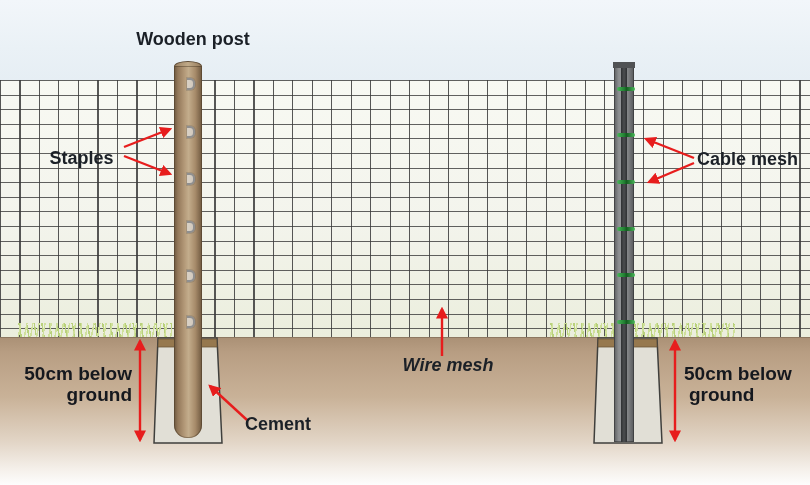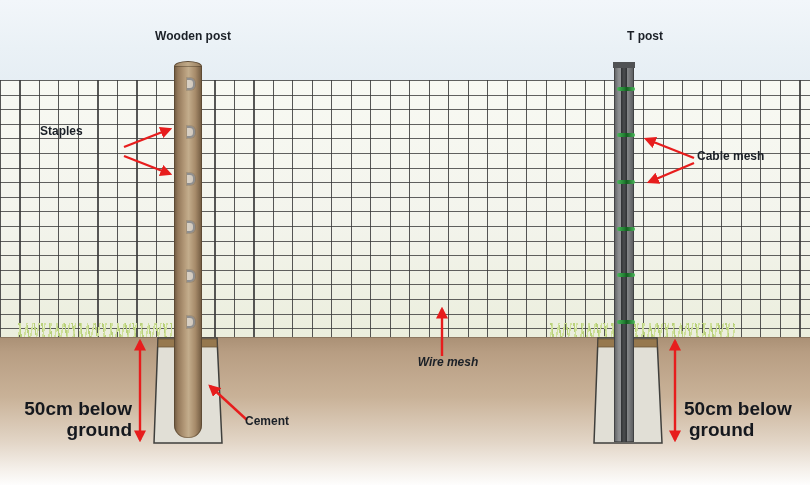--- a/index.html
+++ b/index.html
@@ -44,23 +44,23 @@
     box-shadow:inset 0 0 0 1px rgba(40,40,40,.5);
     background:linear-gradient(90deg,#5a5c5e 0%,#8a8c8e 22%,#9b9da0 46%,#7e8082 72%,#55575a 100%);}
   .t-post .rib{position:absolute;left:7px;top:0;width:6px;height:100%;
     background:linear-gradient(90deg,#2e3032,#4c4e50 50%,#2e3032);}
   .t-post .cap{position:absolute;left:-1px;top:0;width:22px;height:6px;background:#505254;}
   .cable-tie{position:absolute;left:3px;width:18px;height:4px;border-radius:2px;
     background:linear-gradient(90deg,#49b859,#1f7d2f 42%,#145c20 52%,#49b859);}
   
   svg.layer{position:absolute;left:0;top:0;width:810px;height:485px;pointer-events:none;}
   
-  .lbl{position:absolute;font-size:12px;font-weight:600;white-space:nowrap;color:var(--text);}
+  .lbl{position:absolute;font-size:18px;font-weight:600;white-space:nowrap;color:var(--text);}
   .lbl.title{width:170px;text-align:center;}
-  .depth{position:absolute;font-size:19px;font-weight:700;line-height:21px;color:#15181e;margin-top:35px;}
+  .depth{position:absolute;font-size:19px;font-weight:700;line-height:21px;color:#15181e;}
   .depth.left{left:14px;width:118px;text-align:right;}
   .depth.right{left:684px;width:130px;text-align:left;}
 </style>
 </head>
 <body>
 
 <div class="stage">
 
   <div class="sky"></div>
   <div class="mesh"></div>
@@ -111,22 +111,21 @@
       <line x1="694" y1="158" x2="646" y2="139" marker-end="url(#ah)"></line>
       <line x1="694" y1="163" x2="649" y2="182" marker-end="url(#ah)"></line>
       <line x1="442" y1="356" x2="442" y2="309" marker-end="url(#ah)"></line>
       <line x1="247" y1="420" x2="210" y2="386" marker-end="url(#ah)"></line>
       <line x1="140" y1="341" x2="140" y2="440" marker-start="url(#ah)" marker-end="url(#ah)"></line>
       <line x1="675" y1="341" x2="675" y2="440" marker-start="url(#ah)" marker-end="url(#ah)"></line>
     </g>
   </svg>
 
   <div class="lbl title" style="left:108px;top:29px;">Wooden post</div>
-  <div class="lbl title" style="left:560px;top:29px;">T post</div>
-  <div class="lbl" style="left:40px;top:124px;width:83px;text-align:left;">Staples</div>
+  <div class="lbl" style="left:40px;top:148px;width:83px;text-align:center;">Staples</div>
   <div class="lbl" style="left:697px;top:149px;">Cable mesh</div>
   <div class="lbl" style="left:398px;top:355px;width:100px;text-align:center;font-style:italic;">Wire mesh</div>
   <div class="lbl" style="left:245px;top:414px;">Cement</div>
 
   <div class="depth left" style="top:363px;">
     <div>50cm below</div>
     <div>ground</div>
   </div>
   <div class="depth right" style="top:363px;">
     <div>50cm below</div>

